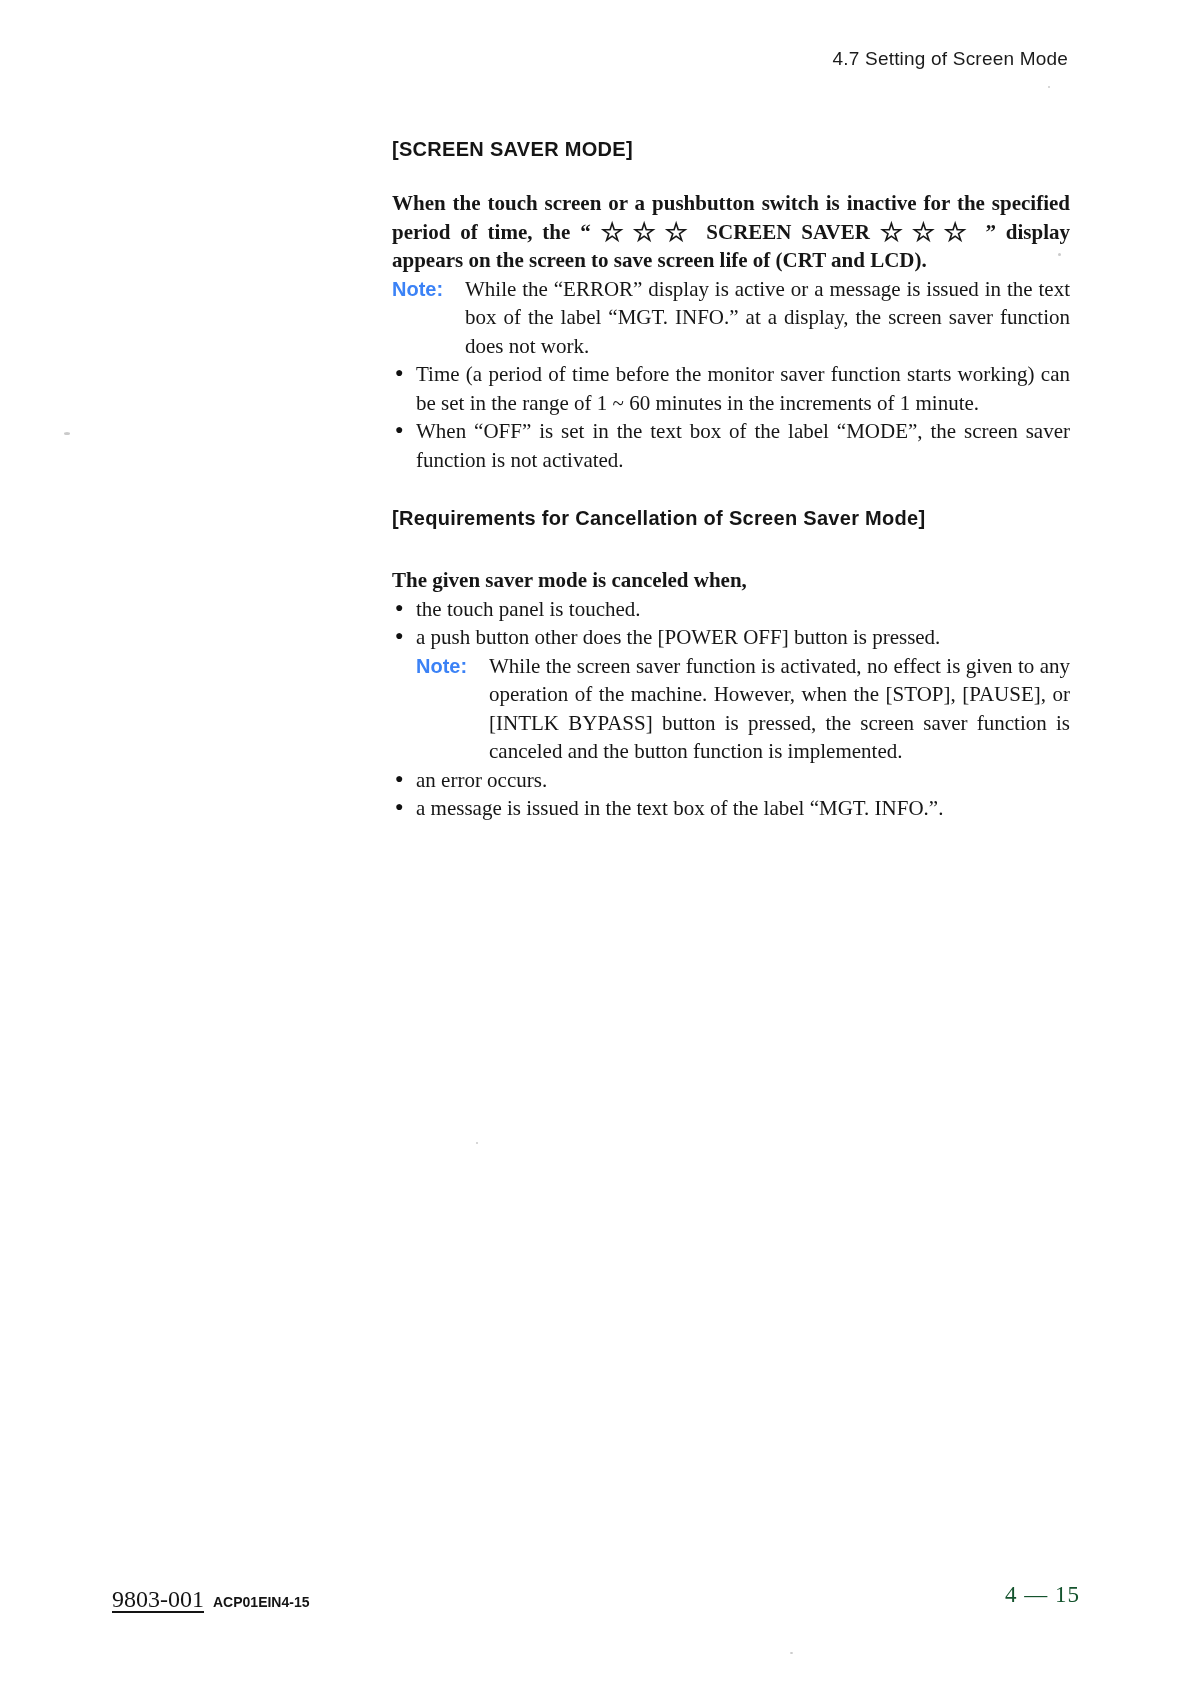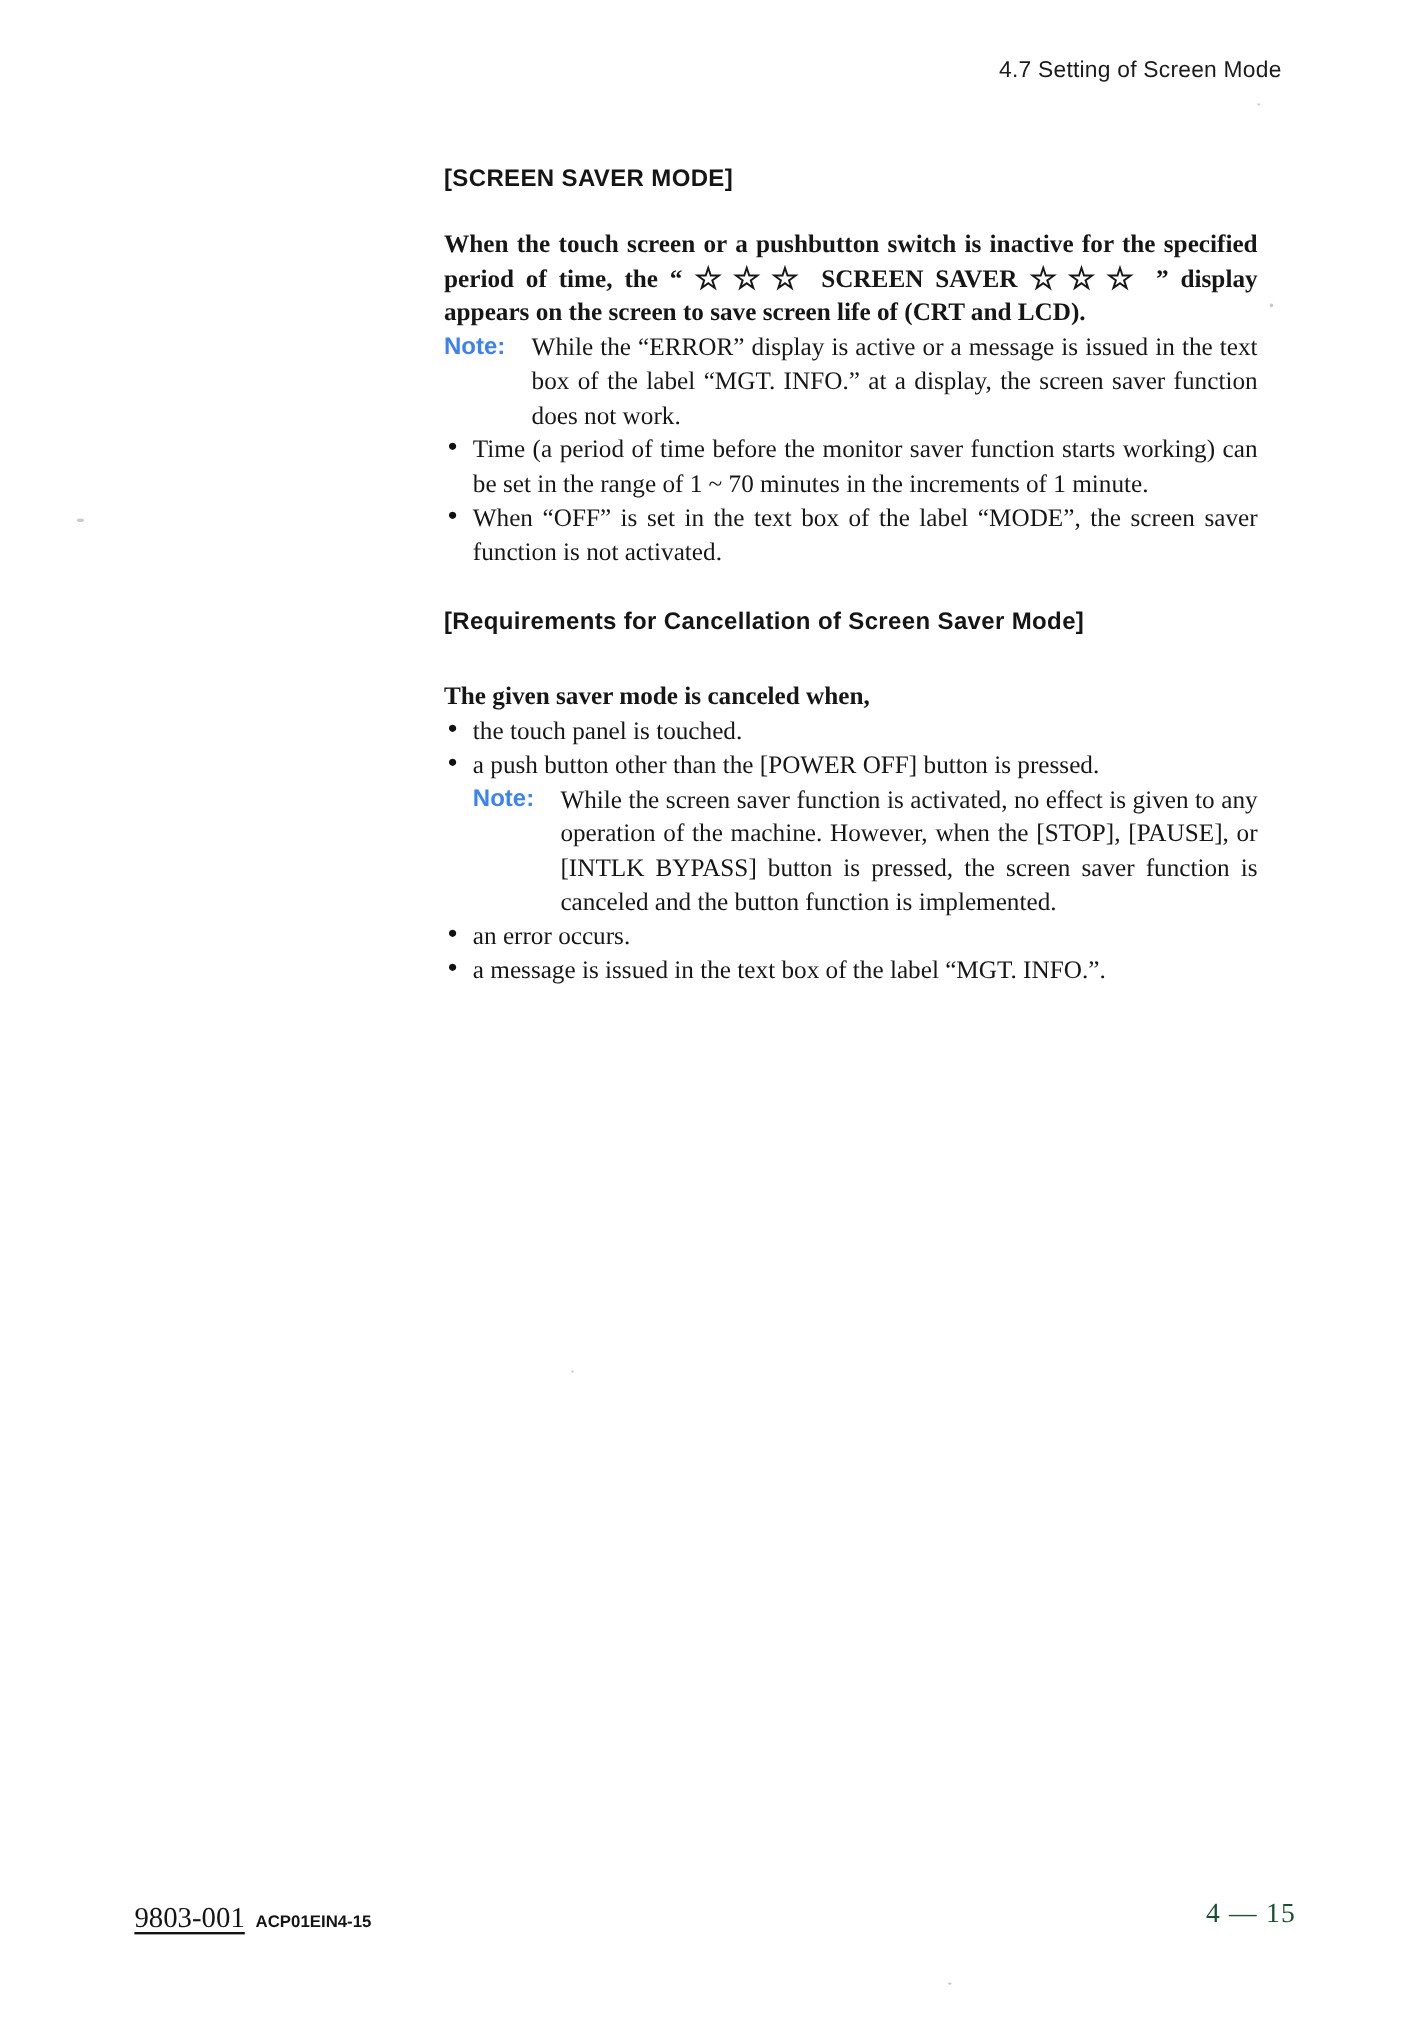--- a/index.html
+++ b/index.html
@@ -19,21 +19,21 @@
     top:48px; right:119px;
     font-family:"Liberation Sans", sans-serif;
     font-size:19px;
     color:#1b1b1b;
     letter-spacing:0.2px;
   }
 
   
   .content {
     position:absolute;
-    left:370px; top:136px;
+    left:392px; top:136px;
     width:678px;
     font-size:21px;
     line-height:28.5px;
   }
   .justify { text-align:justify; text-justify:inter-word; }
 
   h1.sec-heading {
     font-family:"Liberation Sans", sans-serif;
     font-size:20px;
     font-weight:600;
@@ -120,40 +120,40 @@
 
     <p class="body-par justify"><span>When the touch screen or a pushbutton switch is inactive for the specified period of time, the “ </span><span class="stars">☆☆☆</span><span> SCREEN SAVER </span><span class="stars">☆☆☆</span><span> ” display appears on the screen to save screen life of (CRT and LCD).</span></p>
 
     <div class="note">
       <span class="note-label">Note:</span>
       <div class="justify">While the “ERROR” display is active or a message is issued in the text box of the label “MGT. INFO.” at a display, the screen saver function does not work.</div>
     </div>
 
     <div class="bullet justify">
       <span class="dot">●</span>
-      <span>Time (a period of time before the monitor saver function starts working) can be set in the range of 1 ~ 70 minutes in the increments of 1 minute.</span>
+      <span>Time (a period of time before the monitor saver function starts working) can be set in the range of 1 ~ 60 minutes in the increments of 1 minute.</span>
     </div>
 
     <div class="bullet justify">
       <span class="dot">●</span>
       <span>When “OFF” is set in the text box of the label “MODE”, the screen saver function is not activated.</span>
     </div>
 
     <h1 class="sec-heading second">[Requirements for Cancellation of Screen Saver Mode]</h1>
 
     <p class="body-par">The given saver mode is canceled when,</p>
 
     <div class="bullet">
       <span class="dot">●</span>
       <span>the touch panel is touched.</span>
     </div>
 
     <div class="bullet">
       <span class="dot">●</span>
-      <span>a push button other than the [POWER OFF] button is pressed.</span>
+      <span>a push button other does the [POWER OFF] button is pressed.</span>
     </div>
 
     <div class="note nested">
       <span class="note-label">Note:</span>
       <div class="justify">While the screen saver function is activated, no effect is given to any operation of the machine. However, when the [STOP], [PAUSE], or [INTLK BYPASS] button is pressed, the screen saver function is canceled and the button function is implemented.</div>
     </div>
 
     <div class="bullet">
       <span class="dot">●</span>
       <span>an error occurs.</span>

